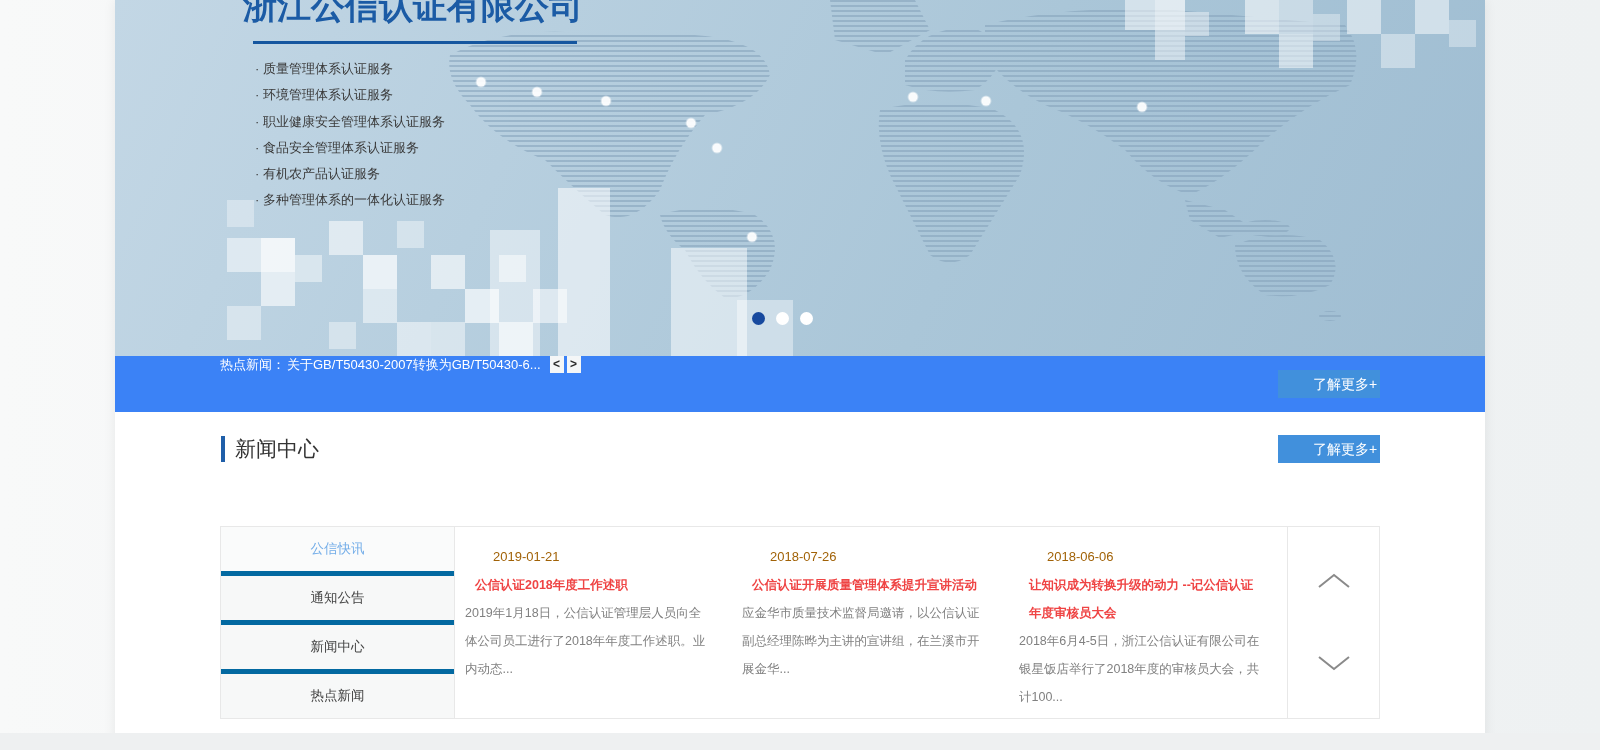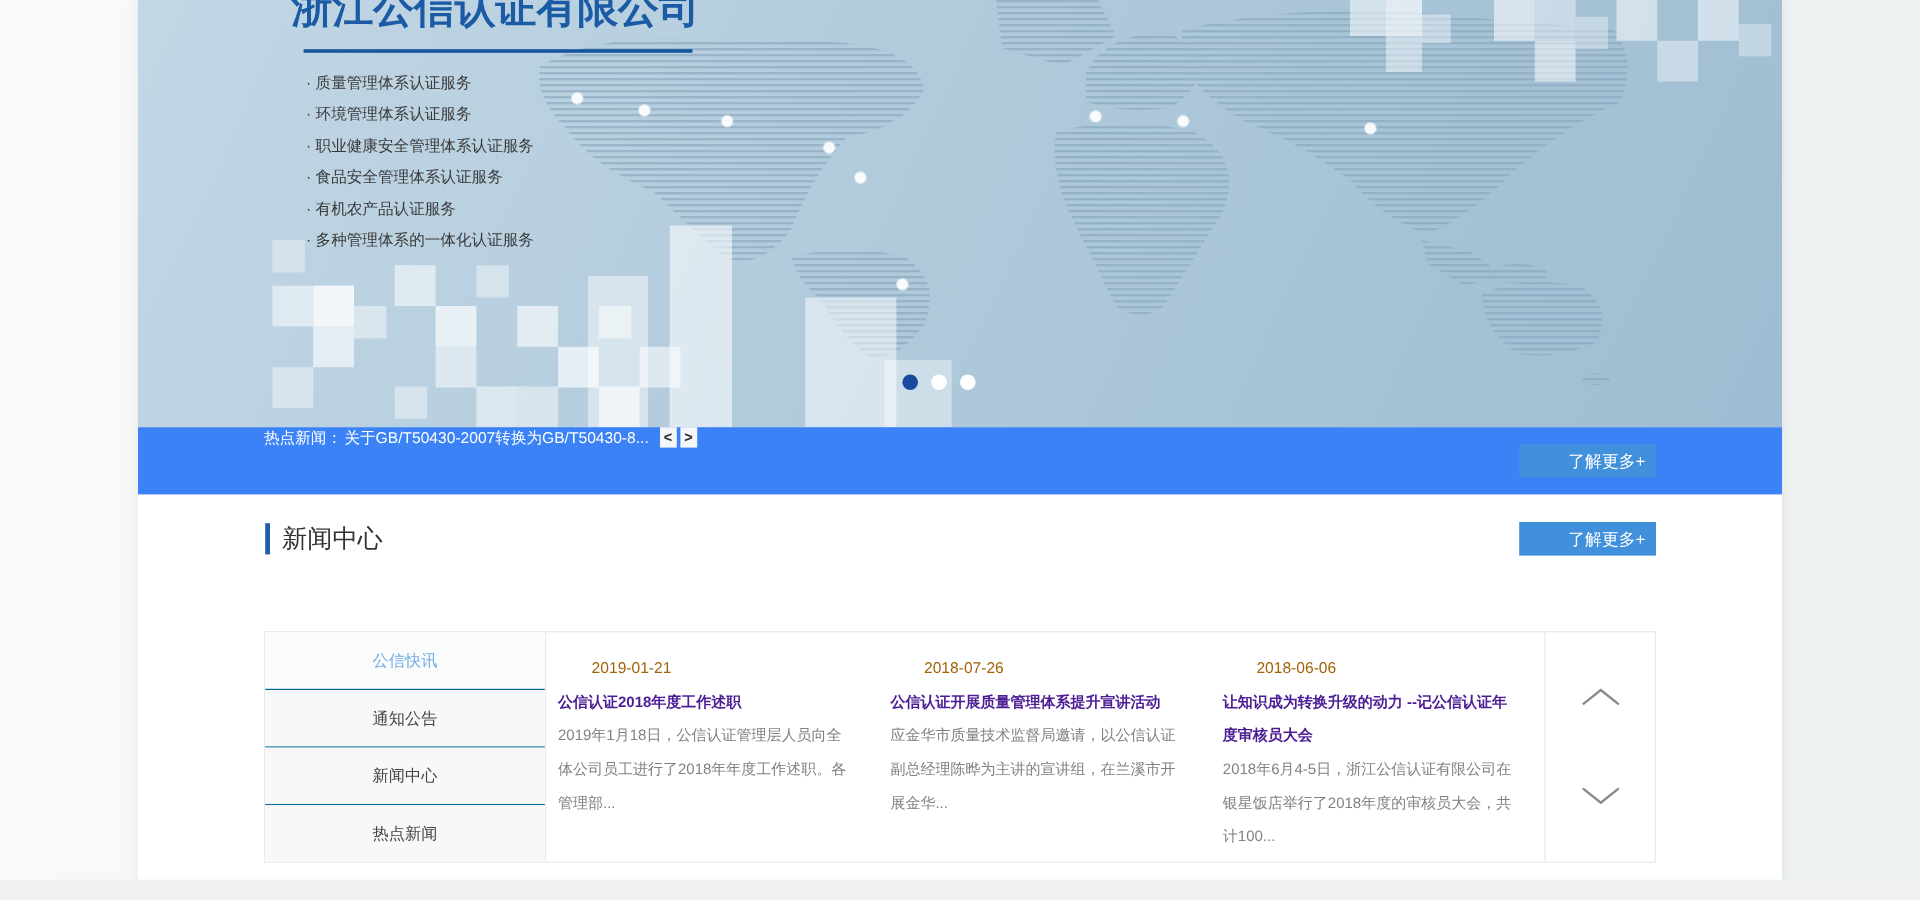--- a/index.html
+++ b/index.html
@@ -28,45 +28,45 @@
   
   .ticker { position:relative; width:1370px; height:56px; background:#3b82f6;
     display:flex; align-items:flex-start; padding-left:105px; }
   .ticker-label { color:#ffffff; font-size:13px; white-space:nowrap; }
   .ticker-headline { color:#ffffff; font-size:13px; text-decoration:none; margin-left:2px;
     white-space:nowrap; cursor:pointer; }
   .ticker-nav { display:flex; gap:3px; margin-left:9px; }
   .tk-btn { width:14px; height:17px; background:#f4f6f7; border:none; color:#2b2b2b;
     font-size:12px; font-weight:bold; line-height:15px; text-align:center; cursor:pointer;
     padding:0; font-family:inherit; }
-  .more-btn { position:absolute; right:105px; top:14px; width:114px; height:28px;
+  .more-btn { position:absolute; right:105px; top:14px; width:102px; height:28px;
     background:#4190dc; color:#ffffff; font-size:14px; border:none; cursor:pointer;
     text-align:center; line-height:28px; font-family:inherit;padding-left:32px; }
 
   
   .news-section { position:relative; width:1370px; background:#ffffff; }
   .news-header { position:relative; height:28px; margin-top:23px; }
   .news-header .accent-bar { position:absolute; left:106px; top:1px; width:4px; height:26px;
     background:#1f5fa9; }
   .news-header h2 { position:absolute; left:120px; top:0; font-size:21px; font-weight:normal;
     color:#333333; }
   .news-header .more-btn { top:0; }
 
   .panel { position:relative; margin:63px 105px 0 105px; width:1160px; height:193px;
     border:1px solid #e8e8e8; display:flex; background:#ffffff; }
   .tabs { width:234px; border-right:1px solid #e8e8e8; display:flex; flex-direction:column; }
   .tab { flex:1; display:flex; align-items:center; justify-content:center; font-size:13.5px;
-    color:#444444; background:#f7f8f8; border-bottom:1px solid #0369a1; cursor:pointer; }
+    color:#444444; background:#f7f8f8; border-bottom:5px solid #0369a1; cursor:pointer; }
   .tab:last-child { border-bottom:none; }
   .tab.active { color:#73ade8; background:#fafbfb; }
 
   .articles { flex:1; display:flex; }
   .article { width:277px; padding:16px 22px 0 10px; cursor:pointer; }
   .article .date { font-size:13px; color:#a16207; line-height:28px;margin-left:28px; }
-  .article .title { font-size:12.5px; font-weight:bold; color:#4c1d95; line-height:28px; }
+  .article .title { font-size:12.5px; font-weight:bold; color:#ef4444; line-height:28px;margin-left:10px; }
   .article .excerpt { font-size:12.5px; color:#818181; line-height:28px; }
 
   .pager { width:92px; border-left:1px solid #e8e8e8; position:relative; }
   .pager-btn { position:absolute; left:28px; width:36px; height:22px; background:none;
     border:none; cursor:pointer; padding:0; }
   .pager-btn.up { top:44px; }
   .pager-btn.down { top:126px; }
 
   .bottom-strip { position:absolute; left:0; bottom:0; width:1600px; height:17px;
     background:#eef0f1; }
@@ -158,21 +158,21 @@
       </ul>
       <div class="dots">
         <span class="dot active"></span>
         <span class="dot"></span>
         <span class="dot"></span>
       </div>
     </section>
 
     <section class="ticker">
       <span class="ticker-label">热点新闻：</span>
-      <a class="ticker-headline">关于GB/T50430-2007转换为GB/T50430-8...</a>
+      <a class="ticker-headline">关于GB/T50430-2007转换为GB/T50430-6...</a>
       <span class="ticker-nav">
         <button class="tk-btn">&lt;</button>
         <button class="tk-btn">&gt;</button>
       </span>
       <button class="more-btn">了解更多+</button>
     </section>
 
     <section class="news-section">
       <div class="news-header">
         <span class="accent-bar"></span>
@@ -185,21 +185,21 @@
           <div class="tab active">公信快讯</div>
           <div class="tab">通知公告</div>
           <div class="tab">新闻中心</div>
           <div class="tab">热点新闻</div>
         </div>
 
         <div class="articles">
           <div class="article">
             <div class="date">2019-01-21</div>
             <div class="title">公信认证2018年度工作述职</div>
-            <div class="excerpt">2019年1月18日，公信认证管理层人员向全体公司员工进行了2018年年度工作述职。各管理部...</div>
+            <div class="excerpt">2019年1月18日，公信认证管理层人员向全体公司员工进行了2018年年度工作述职。业内动态...</div>
           </div>
           <div class="article">
             <div class="date">2018-07-26</div>
             <div class="title">公信认证开展质量管理体系提升宣讲活动</div>
             <div class="excerpt">应金华市质量技术监督局邀请，以公信认证副总经理陈晔为主讲的宣讲组，在兰溪市开展金华...</div>
           </div>
           <div class="article">
             <div class="date">2018-06-06</div>
             <div class="title">让知识成为转换升级的动力 --记公信认证年度审核员大会</div>
             <div class="excerpt">2018年6月4-5日，浙江公信认证有限公司在银星饭店举行了2018年度的审核员大会，共计100...</div>

